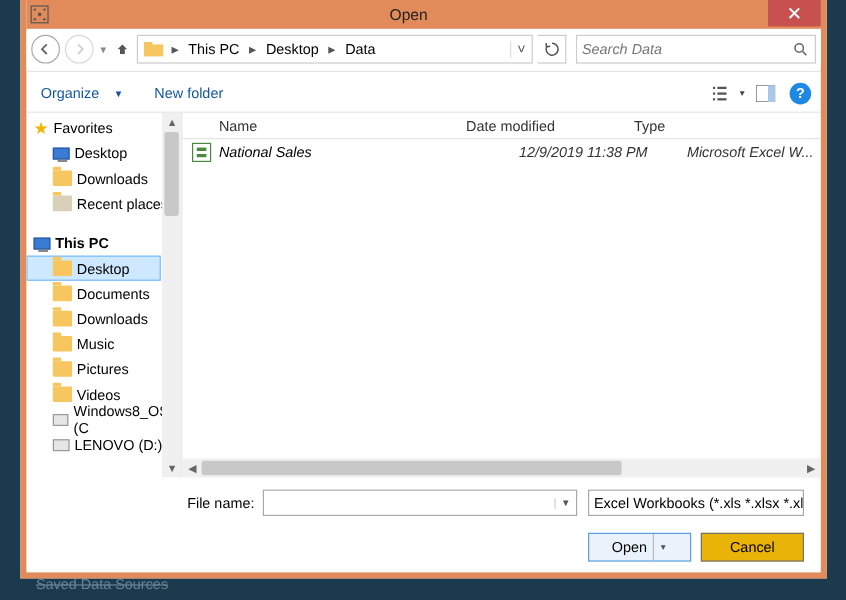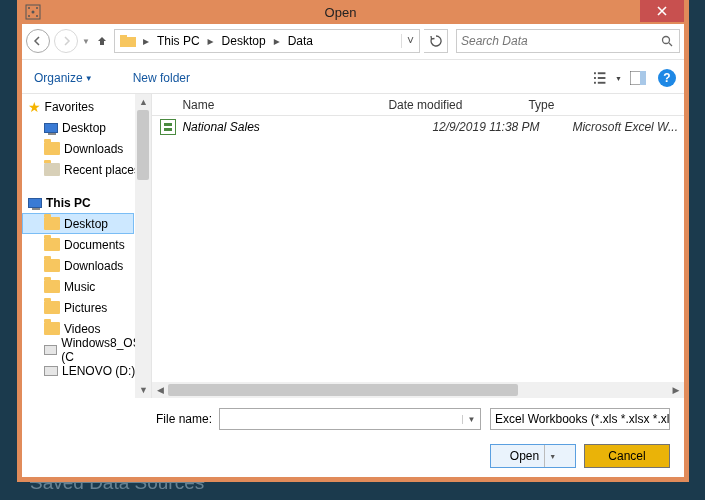--- a/index.html
+++ b/index.html
@@ -1,38 +1,38 @@
 <!DOCTYPE html>
 <html><head>
 <meta charset="utf-8">
 <style>
 * { box-sizing: border-box; margin: 0; padding: 0; font-family: "Segoe UI", Tahoma, sans-serif; font-size: 12px; }
 body { width: 705px; height: 500px; background: #1b3a4d; position: relative; overflow: hidden; }
-.background-text { position: absolute; bottom: 6px; left: 30px; color: #9ab2c0; font-size: 19px; text-decoration: line-through; opacity: .6; }
+.background-text { position: absolute; bottom: 6px; left: 30px; color: #9ab2c0; font-size: 12px; text-decoration: line-through; opacity: .6; }
 .dialog { position: absolute; left: 17px; top: 0; width: 672px; height: 482px; background: #fff; border: 5px solid #e18b5a; border-top: none; }
 .titlebar { height: 24px; background: #e18b5a; display: flex; align-items: center; }
 .title-icon { width: 16px; height: 16px; margin-left: 3px; display:inline-block; }
 .title-text { flex: 1; text-align: center; color: #222; font-size: 13px; }
 .close-btn { width: 44px; height: 22px; background: #c8504f; color: #fff; display: flex; align-items: center; justify-content: center; margin-top:-2px; }
 .close-btn svg { width: 10px; height: 10px; }
 .navbar { height: 30px; display: flex; align-items: center; padding: 0 4px; gap: 4px; background:#fff; margin-top:2px;}
 .nav-circle { width: 24px; height: 24px; border: 1px solid #a9a9a9; border-radius: 50%; display: flex; align-items: center; justify-content: center; color:#888; }
 .nav-circle.dim { opacity:.45; }
 .nav-up { width:16px; display:flex; align-items:center; justify-content:center; color:#555;}
 .breadcrumb { flex: 1; height: 24px; border: 1px solid #ccc; display: flex; align-items: center; background:#fff; }
 .bc-folder-icon { width:18px; height:18px; margin:0 2px 0 4px; }
 .bc-sep { width:14px; display:flex; align-items:center; justify-content:center; color:#555; }
 .bc-item { padding: 0 4px; cursor:default; }
 .refresh { width:24px; height:24px; border:1px solid #ccc; border-left:none; display:flex; align-items:center; justify-content:center; }
-.searchbox { width: 224px; height: 24px; border: 1px solid #ccc; display: flex; align-items: center; margin-left:4px; }
+.searchbox { width: 200px; height: 24px; border: 1px solid #ccc; display: flex; align-items: center; margin-left:4px; }
 .searchbox input { border:none; outline:none; flex:1; padding:0 4px; color:#333; font-style:italic; }
 .searchbox .sicon { width:24px; display:flex; align-items:center; justify-content:center; color:#666; }
 .divider { height:1px; background:#e5e5e5; margin:3px 0; }
 .toolbar { height: 30px; display: flex; align-items: center; padding: 0 8px; }
-.tool-link { color:#13569f; padding:4px 4px; display:flex; align-items:center; gap:2px; }
+.tool-link { color:#13569f; padding:4px 4px; display:flex; align-items:center; gap:12px; }
 .tool-link .dd { font-size:8px; }
 .tool-spacer { flex:1; }
 .tool-icon { width:28px; height:24px; display:flex; align-items:center; justify-content:center; color:#444; margin-left:2px; }
 .help-icon { width:18px; height:18px; border-radius:50%; background:#1e88e5; color:#fff; display:flex; align-items:center; justify-content:center; font-weight:bold; font-size:11px; margin-left:6px;}
 .body-area { display:flex; height: 305px; border-top:1px solid #e5e5e5; }
 .tree { width:160px; border-right:1px solid #e5e5e5; overflow:hidden; padding-top:2px; position:relative; }
 .tree-scroll { position:absolute; right:0; top:0; bottom:0; width:16px; background:#f0f0f0; display:flex; flex-direction:column; }
 .tree-scroll .arr { height:16px; display:flex; align-items:center; justify-content:center; color:#666; font-size:9px; }
 .tree-scroll .track { flex:1; position:relative; }
 .tree-scroll .thumb { position:absolute; left:2px; right:2px; top:0; height:70px; background:#c8c8c8; border-radius:2px; }
@@ -149,21 +149,21 @@
     </div>
   </div>
 
   <div class="divider"></div>
 
   <div class="toolbar">
     <div class="tool-link">
         <span>Organize</span>
         <span class="dd">▼</span>
       </div>
-    <div class="tool-link" style="margin-left:32px;">
+    <div class="tool-link" style="margin-left:18px;">
         <span>New folder</span>
       </div>
     <div class="tool-spacer"></div>
     <div class="tool-icon">
         <svg width="20" height="14" viewBox="0 0 20 14">
           <rect x="0" y="1" width="2" height="2" fill="#555"></rect>
           <rect x="0" y="6" width="2" height="2" fill="#555"></rect>
           <rect x="0" y="11" width="2" height="2" fill="#555"></rect>
           <rect x="4" y="1" width="8" height="2" fill="#555"></rect>
           <rect x="4" y="6" width="8" height="2" fill="#555"></rect>

